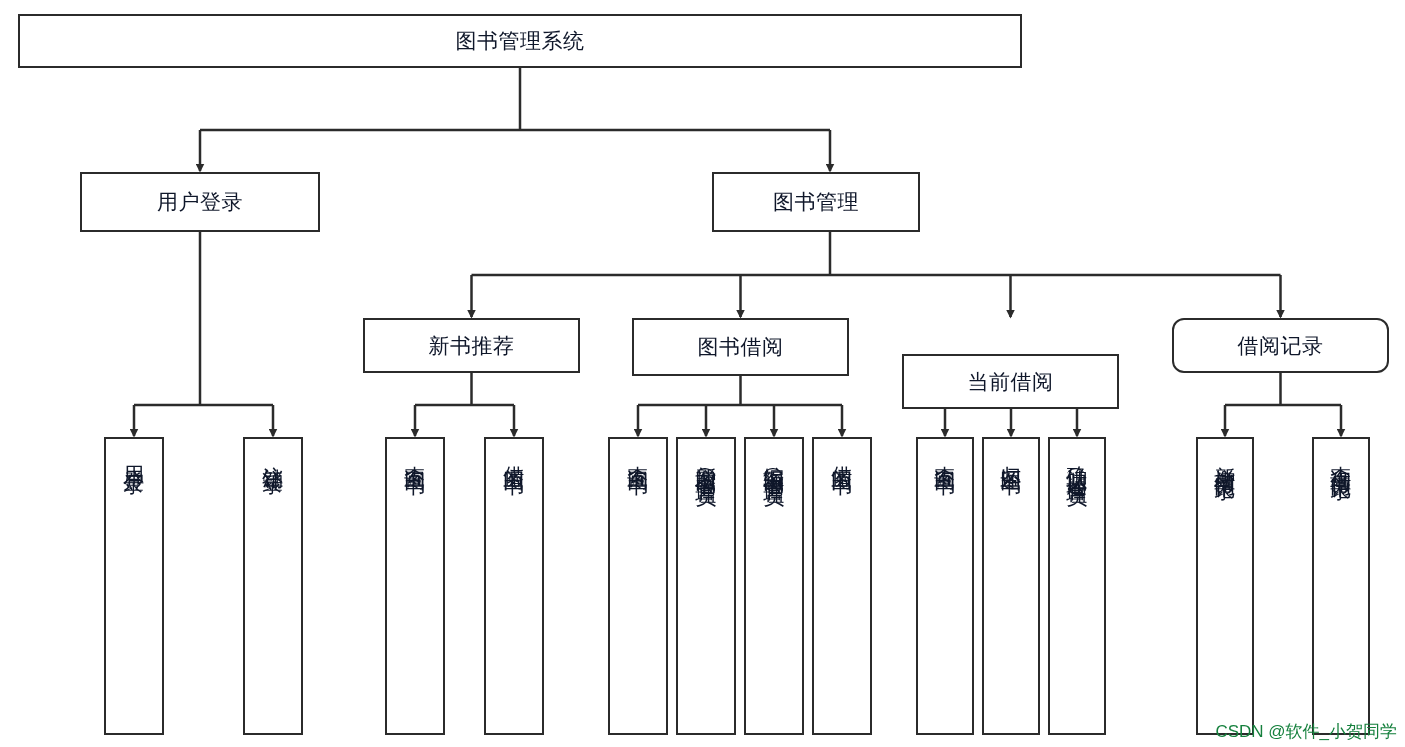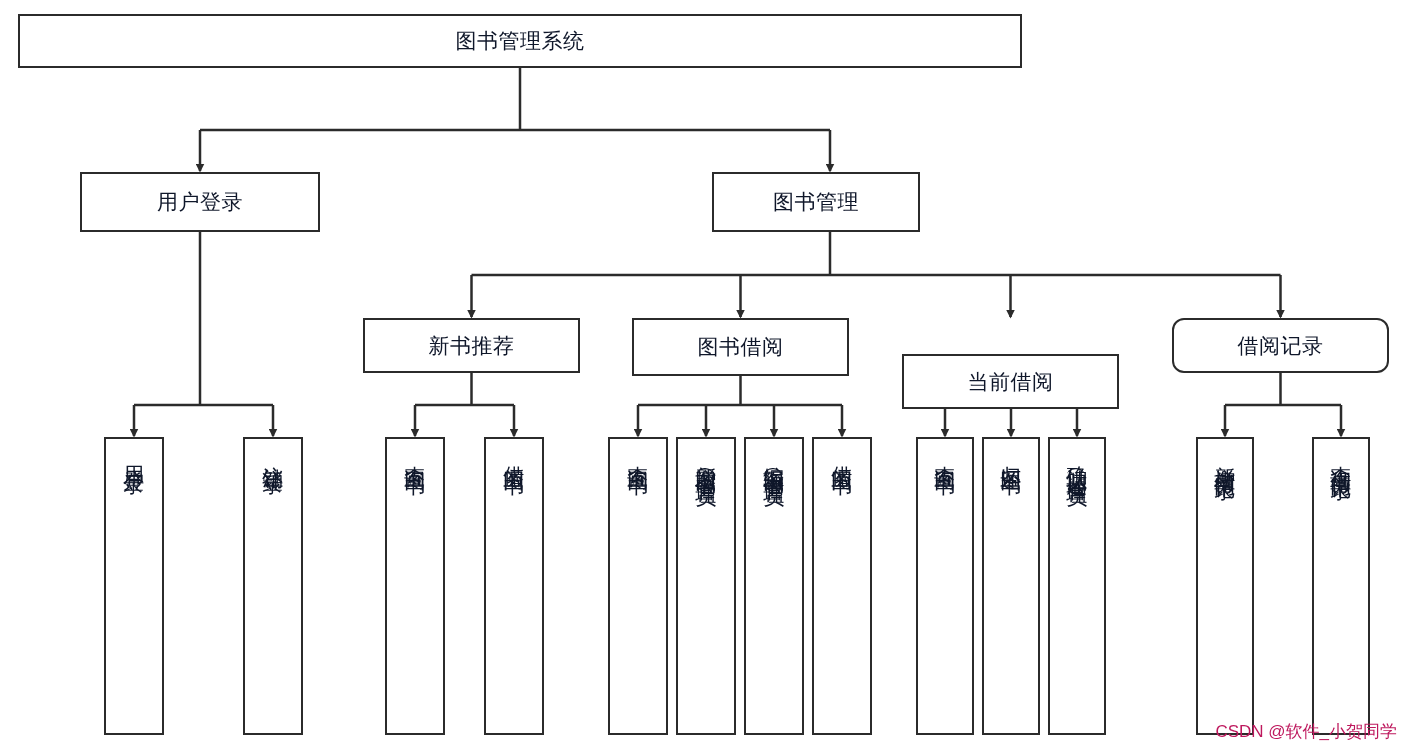--- a/index.html
+++ b/index.html
@@ -55,21 +55,21 @@
     -webkit-text-orientation: upright;
     white-space: nowrap;
     letter-spacing: 3px;
     font-size: 21px;
   }
   .watermark {
     position: absolute;
     right: 8px;
     bottom: 4px;
     font-size: 17px;
-    color: #be185d;
+    color: #15803d;
     z-index: 5;
     white-space: nowrap;
     font-family: "Liberation Sans", "DejaVu Sans", sans-serif;
   }
 </style>
 </head>
 <body>
 
 <div id="canvas">
 

